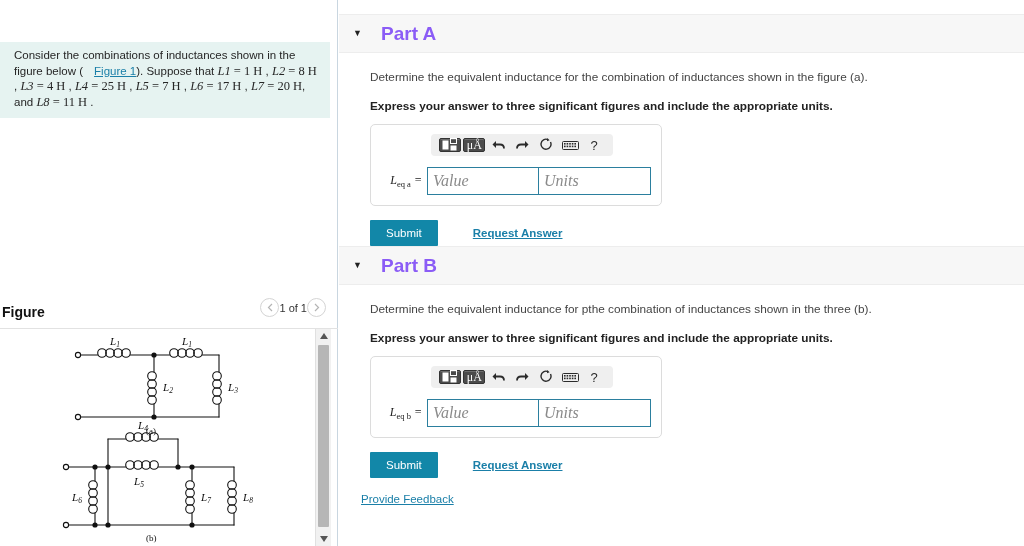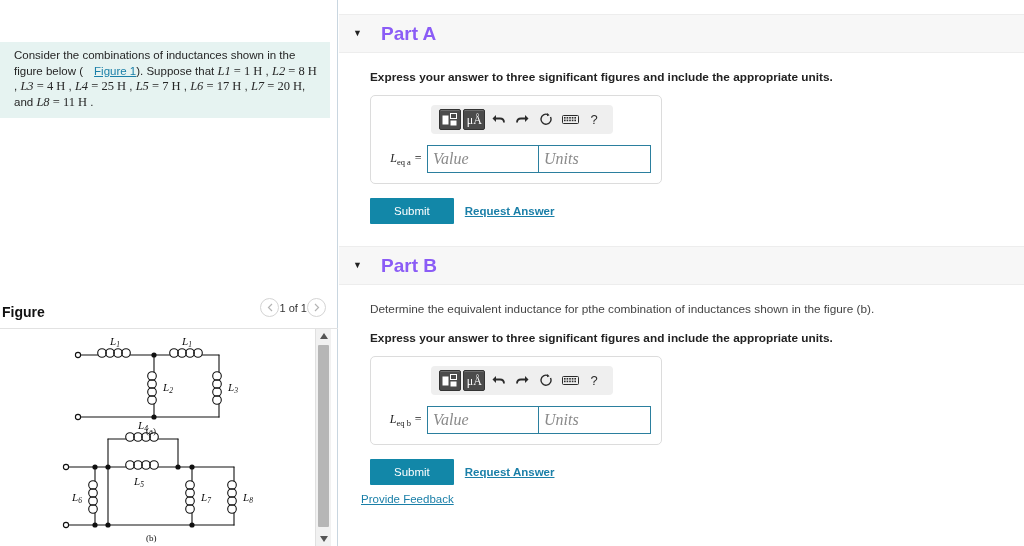--- a/index.html
+++ b/index.html
@@ -114,21 +114,21 @@
     border: 1px solid #dcdcdc; border-radius: 5px;
     background: #fff; display: inline-block;
     padding: 9px 10px 10px 10px;
   }
   .answer-toolbar {
     background: #efefef; border-radius: 4px;
     display: flex; align-items: center; gap: 2px;
     padding: 4px 8px; margin-left: 50px; width: 182px;
   }
   .tb-btn {
-    width: 26px; height: 21px; border-radius: 2px;
+    width: 26px; height: 14px; border-radius: 2px;
     display: flex; align-items: center; justify-content: center;
     cursor: pointer;
   }
   .tb-dark {
     background: #4b4b4b;
     border: 1px solid #333;
     box-shadow: inset 0 1px 0 #6d6d6d;
   }
   .tb-plain { background: transparent; color: #333; font-size: 14px; }
   .tb-plain.small { font-size: 12px; }
@@ -150,25 +150,25 @@
     font-size: 16px; color: #8a8a8a;
     cursor: text;
   }
   .field.value-field { width: 112px; }
   .field.units-field { width: 112px; border-left: none; }
 
   .actions { margin-top: 14px; display: flex; align-items: center; }
   .submit-btn {
     background: #1287a8; color: #fff; border: none;
     font-family: "Liberation Sans", sans-serif;
-    font-size: 11.5px; padding: 7px 24px; cursor: pointer;
+    font-size: 11.5px; padding: 7px 16px; cursor: pointer;
     border-radius: 1px;
   }
   .request-link {
-    margin-left: 11px; color: #1a7fa8; font-size: 11.5px;
+    margin-left: 35px; color: #1a7fa8; font-size: 11.5px;
     text-decoration: underline; cursor: pointer; font-weight: bold;
   }
   #provide-feedback {
     position: absolute; left: 22px; top: 493px;
     color: #1a7fa8; font-size: 11.5px;
     text-decoration: underline; cursor: pointer;
   }
 
   
   .ctext { font-family: "Liberation Serif", serif; font-style: italic; fill: #111; }
@@ -342,20 +342,21 @@
   </div>
 
   <div id="right-panel">
 
     <div class="part-section" id="section-a" style="top:14px;">
       <div class="part-header">
         <span class="caret">▼</span>
         <span class="part-title">Part A</span>
       </div>
       <div class="part-body">
+        <p class="prompt">Determine the equivalent inductance for the combination of inductances shown in the figure (a).</p>
         <p class="prompt-bold">Express your answer to three significant figures and include the appropriate units.</p>
 
         <div class="answer-box">
           <div class="answer-toolbar">
             <div class="tb-btn tb-dark">
               <svg width="16" height="14" viewBox="0 0 16 14">
                 <rect x="0.5" y="2.5" width="6" height="9" fill="#fff"></rect>
                 <rect x="8.5" y="0.5" width="6" height="5" fill="none" stroke="#fff" stroke-width="1"></rect>
                 <rect x="8.5" y="7.5" width="6" height="5" fill="#fff"></rect>
               </svg>
@@ -419,21 +420,21 @@
         </div>
       </div>
     </div>
 
     <div class="part-section" id="section-b" style="top:246px;">
       <div class="part-header">
         <span class="caret">▼</span>
         <span class="part-title">Part B</span>
       </div>
       <div class="part-body">
-        <p class="prompt">Determine the equivalent inductance for pthe combination of inductances shown in the figure (b).</p>
+        <p class="prompt">Determine the equivalent inductance for pthe combination of inductances shown in the three (b).</p>
         <p class="prompt-bold">Express your answer to three significant figures and include the appropriate units.</p>
 
         <div class="answer-box">
           <div class="answer-toolbar">
             <div class="tb-btn tb-dark">
               <svg width="16" height="14" viewBox="0 0 16 14">
                 <rect x="0.5" y="2.5" width="6" height="9" fill="#fff"></rect>
                 <rect x="8.5" y="0.5" width="6" height="5" fill="none" stroke="#fff" stroke-width="1"></rect>
                 <rect x="8.5" y="7.5" width="6" height="5" fill="#fff"></rect>
               </svg>

